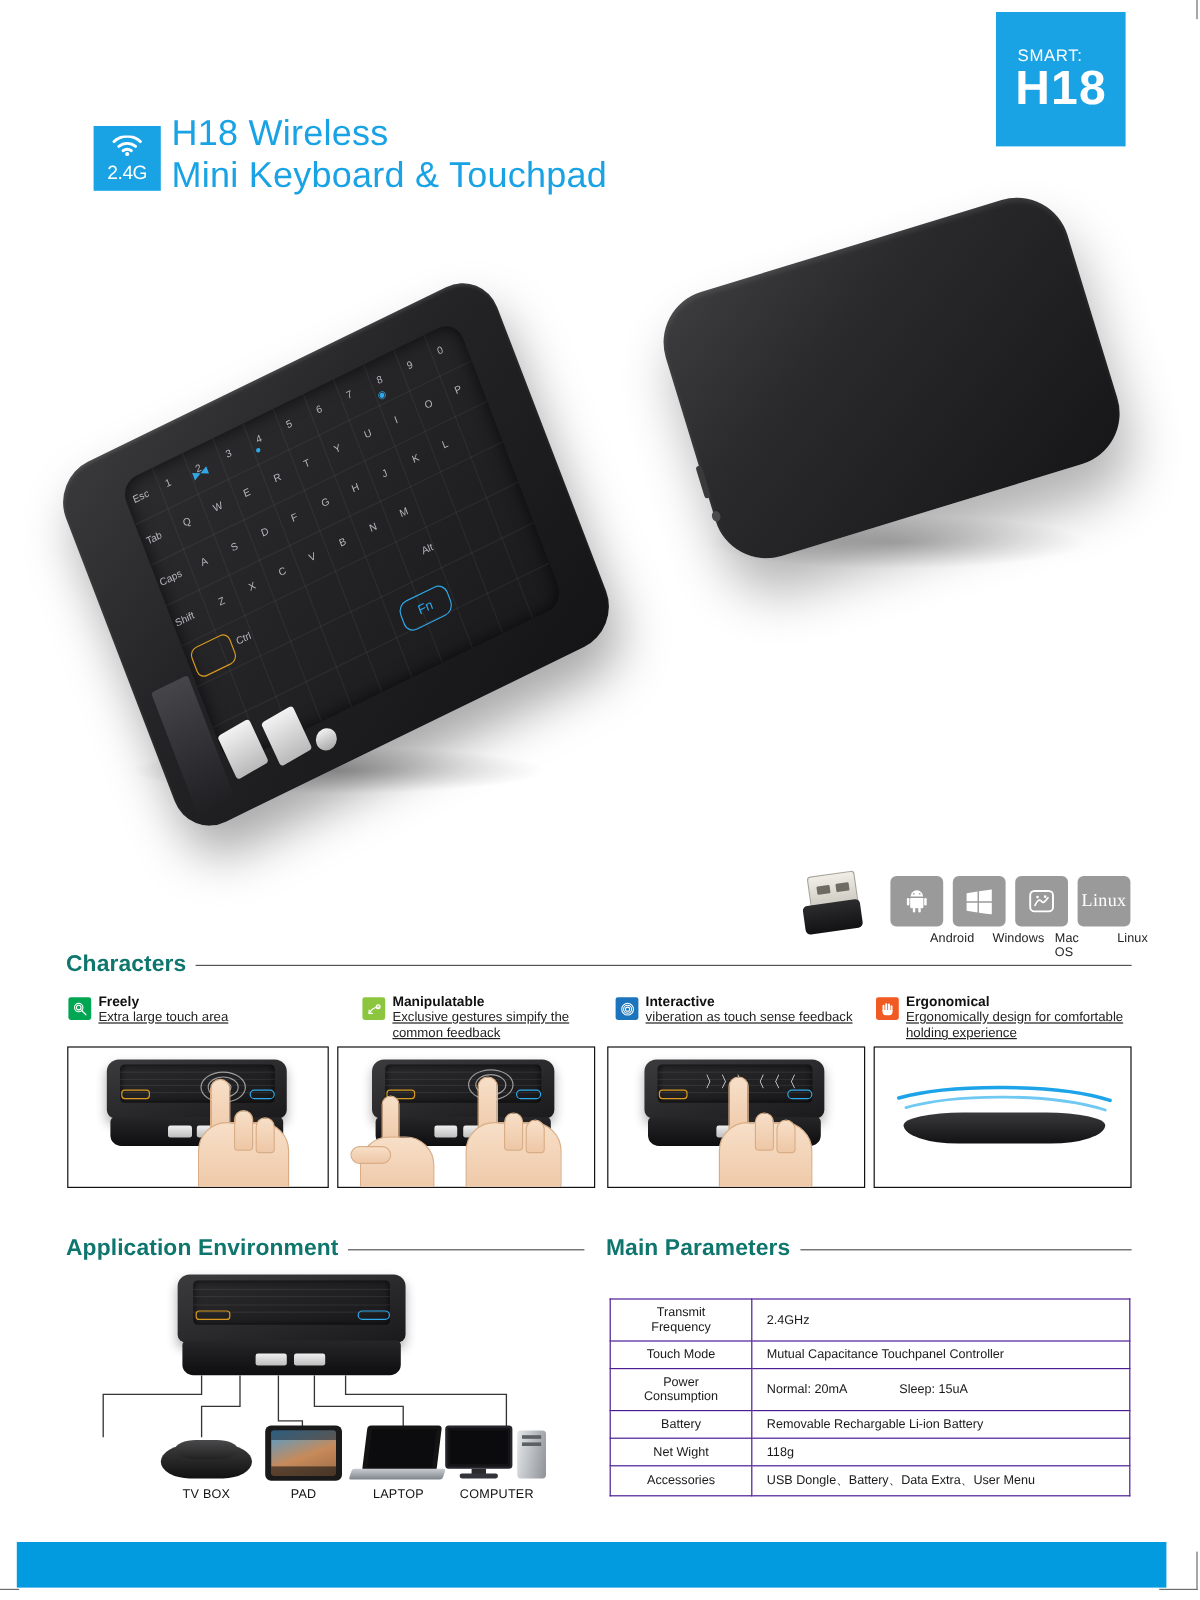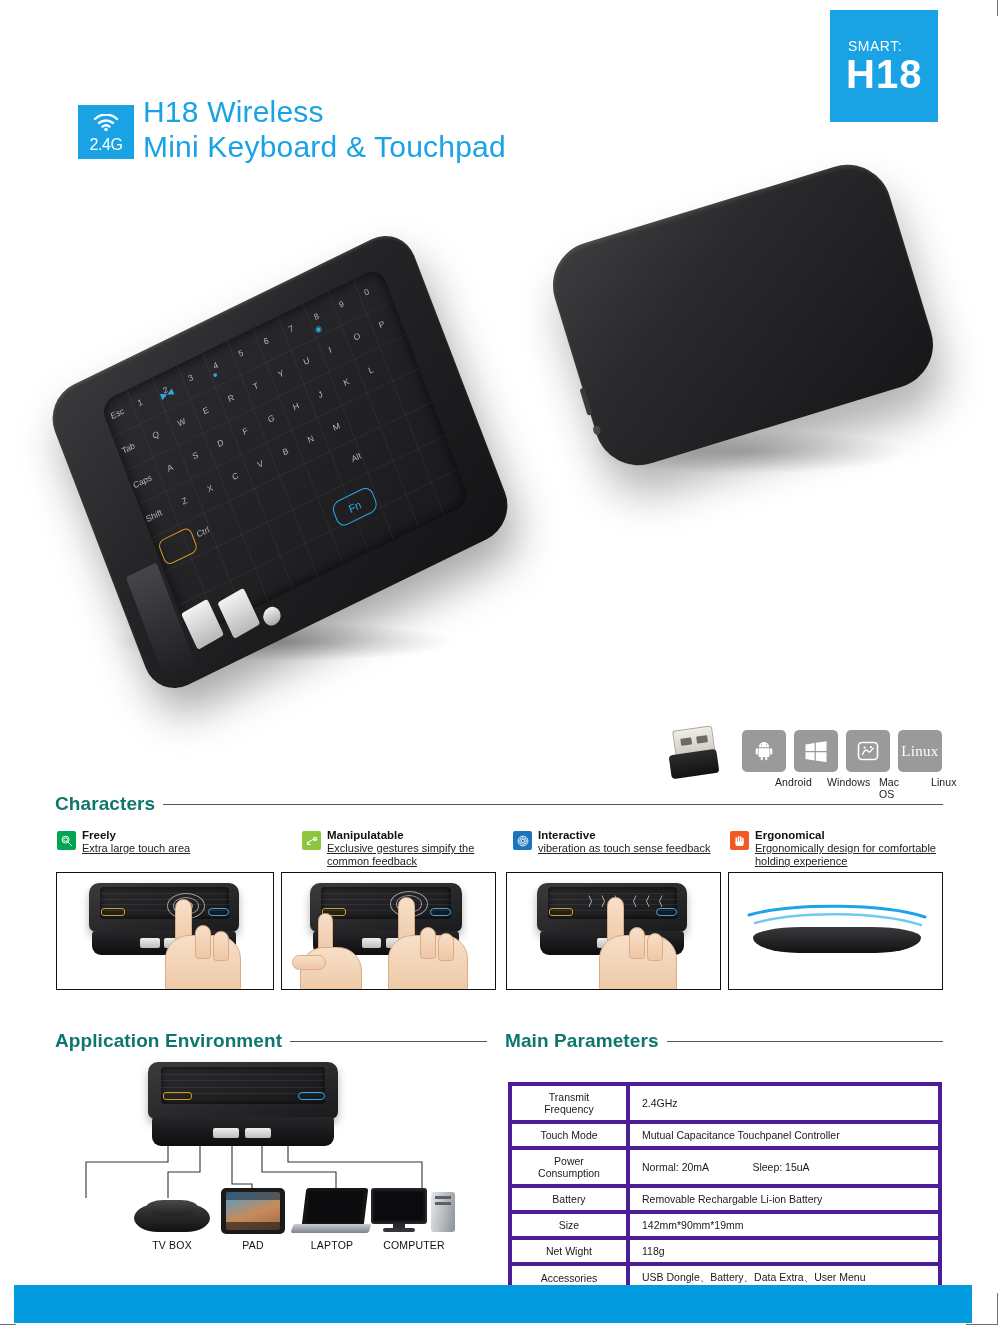--- a/index.html
+++ b/index.html
@@ -186,21 +186,21 @@
   .env-lines { position:absolute; left:40px; top:1146px; width:450px; height:52px; }
   .dev { position:absolute; text-align:center; width:92px; }
   .dev .dname { font-size:10.5px; color:#111; margin-top:3px; letter-spacing:.2px;}
   .scr { position:relative; margin:0 auto; }
 
   
   .ptable {
     position:absolute; left:508px; top:1082px; width:434px;
     border-collapse:collapse; font-size:10.5px; color:#1a1a1a;
   }
-  .ptable td { border:4px solid #4c1d95; padding:5px 24px; height:23px; }
+  .ptable td { border:1px solid #4c1d95; padding:5px 24px; height:23px; }
   .ptable td.k { width:118px; text-align:center; }
   .ptable td.v { padding-left:12px; }
   .ptable td.v .sp { display:inline-block; width:38px; }
 
   
   .footer-bar{ position:absolute; left:14px; top:1285px; width:958px; height:38px; background:#039BE0; }
 </style>
 </head>
 <body>
 
@@ -618,24 +618,20 @@
         <span>Normal: 20mA</span>
         <span class="sp"></span>
         <span>Sleep: 15uA</span>
       </td>
     </tr>
     <tr>
       <td class="k">Battery</td>
       <td class="v">Removable Rechargable Li-ion Battery</td>
     </tr>
     <tr>
-      <td class="k">Size</td>
-      <td class="v">142mm*90mm*19mm</td>
-    </tr>
-    <tr>
       <td class="k">Net Wight</td>
       <td class="v">118g</td>
     </tr>
     <tr>
       <td class="k">Accessories</td>
       <td class="v">USB Dongle、Battery、Data Extra、User Menu</td>
     </tr>
   </tbody>
     </table>
 

